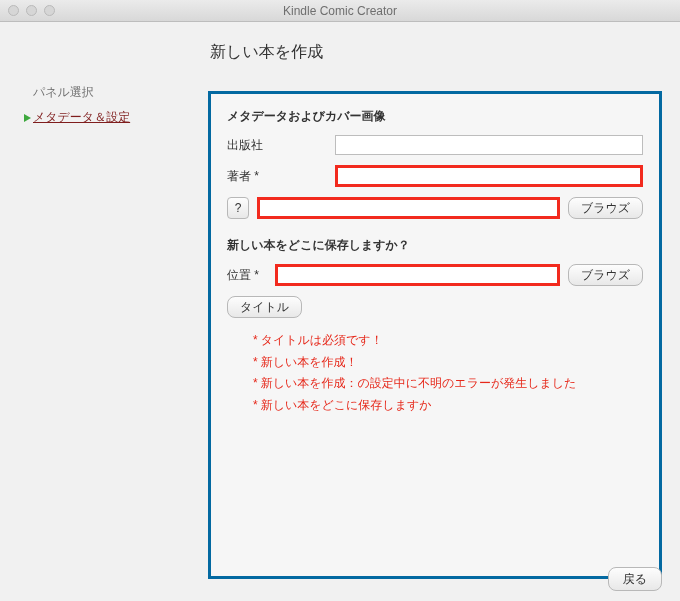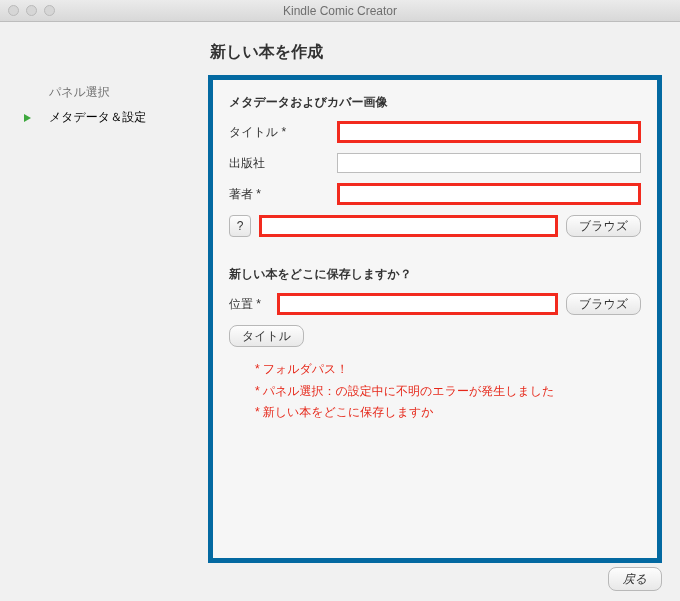--- a/index.html
+++ b/index.html
@@ -29,34 +29,34 @@
 .win-title {
   position: absolute; left: 0; right: 0; text-align: center;
   font-size: 12px; color: #6f6f6f;
 }
 .layout { display: flex; height: 536px; }
 .sidebar {
   width: 208px; padding: 58px 14px 14px 24px;
   font-size: 12px; color: #707070;
 }
 .sidebar-item {
-  display: flex; align-items: center; gap: 18px;
+  display: flex; align-items: center; gap: 2px;
   padding: 4px 0; cursor: default;
 }
-.sidebar-item.active { color: #000000; }
+.sidebar-item.active { color: #7f1d1d; text-decoration: underline; }
 .arrow {
   width: 0; height: 0; border-top: 4px solid transparent;
   border-bottom: 4px solid transparent; border-left: 7px solid transparent;
   display: inline-block;
 }
 .arrow.active { border-left-color: #3da83d; }
 .main { flex: 1; padding: 16px 18px 0 0; }
-.main-title { font-size: 16px; font-weight: bold; margin: 4px 0 12px 2px; }
+.main-title { font-size: 16px; font-weight: normal; margin: 4px 0 28px 2px; }
 .panel {
-  background: #f6f6f6; border: 5px solid #0369a1;
+  background: #f6f6f6; border: 3px solid #0369a1;
   padding: 14px 16px 4px 16px;
   height: 488px;
 }
 .section-label { font-size: 12px; font-weight: bold; margin-bottom: 10px; }
 .row { display: flex; align-items: center; margin-bottom: 10px; gap: 8px; }
 .row-label { width: 100px; font-size: 12px; color: #333; }
 .input {
   height: 20px; background: #fff; border: 1px solid #bdbdbd;
   padding: 1px 4px; font-size: 12px;
 }
@@ -69,21 +69,21 @@
 .btn {
   height: 22px; padding: 0 12px; background: linear-gradient(#fdfdfd,#e8e8e8);
   border: 1px solid #b8b8b8; border-radius: 8px; font-size: 12px;
   display: inline-flex; align-items: center; justify-content: center; cursor: pointer;
 }
 .errors { margin: 12px 0 0 26px; }
 .err-line { color: #e6281a; font-size: 12px; line-height: 1.8; }
 .err-star { color: #e6281a; margin-right: 3px; }
 .footer {
   height: 42px; display: flex; justify-content: flex-end; align-items: center;
-  gap: 14px; padding: 0 18px; border-top: 0; font-style: italic;
+  gap: 14px; padding: 0 18px; border-top: 0;
 }
 .footer .btn { height: 24px; padding: 0 14px; }
 </style>
 </head>
 <body>
 
 <div class="titlebar">
   <div class="traffic">
     <div class="traffic-dot"></div>
     <div class="traffic-dot"></div>
@@ -103,56 +103,53 @@
       <span>メタデータ＆設定</span>
     </div>
   </div>
 
   <div class="main">
     <div class="main-title">新しい本を作成</div>
     <div class="panel">
 
       <div class="section-label">メタデータおよびカバー画像</div>
 
-      <div class="row">
-        <div class="row-label">タイトル *</div>
-        <input class="input err" style="flex: 1 1 0%;" value="">
-      </div>
 
       <div class="row">
         <div class="row-label">出版社</div>
         <input class="input" style="flex: 1 1 0%;" value="">
       </div>
 
       <div class="row">
         <div class="row-label">著者 *</div>
         <input class="input err" style="flex: 1 1 0%;" value="">
       </div>
 
       <div class="row">
         <div class="help-btn">?</div>
         <input class="input err" style="flex: 1 1 0%;" value="">
         <div class="btn">ブラウズ</div>
       </div>
 
-      <div class="section-label" style="margin-top:29px">新しい本をどこに保存しますか？</div>
+      <div class="section-label" style="margin-top:18px">新しい本をどこに保存しますか？</div>
 
       <div class="row">
         <div class="row-label" style="width:40px">位置 *</div>
         <input class="input err" style="flex: 1 1 0%;" value="">
         <div class="btn">ブラウズ</div>
       </div>
 
       <div style="margin-top:10px">
         <div class="btn">タイトル</div>
       </div>
 
       <div class="errors">
-        <div class="err-line"><span class="err-star">*</span><span>フォルダパス！</span></div>
-        <div class="err-line"><span class="err-star">*</span><span>パネル選択：の設定中に不明のエラーが発生しました</span></div>
+        <div class="err-line"><span class="err-star">*</span><span>タイトルは必須です！</span></div>
+        <div class="err-line"><span class="err-star">*</span><span>新しい本を作成！</span></div>
+        <div class="err-line"><span class="err-star">*</span><span>新しい本を作成：の設定中に不明のエラーが発生しました</span></div>
         <div class="err-line"><span class="err-star">*</span><span>新しい本をどこに保存しますか</span></div>
       </div>
 
     </div>
   </div>
 </div>
 
 <div class="footer">
   <div class="btn">戻る</div>
 </div>

